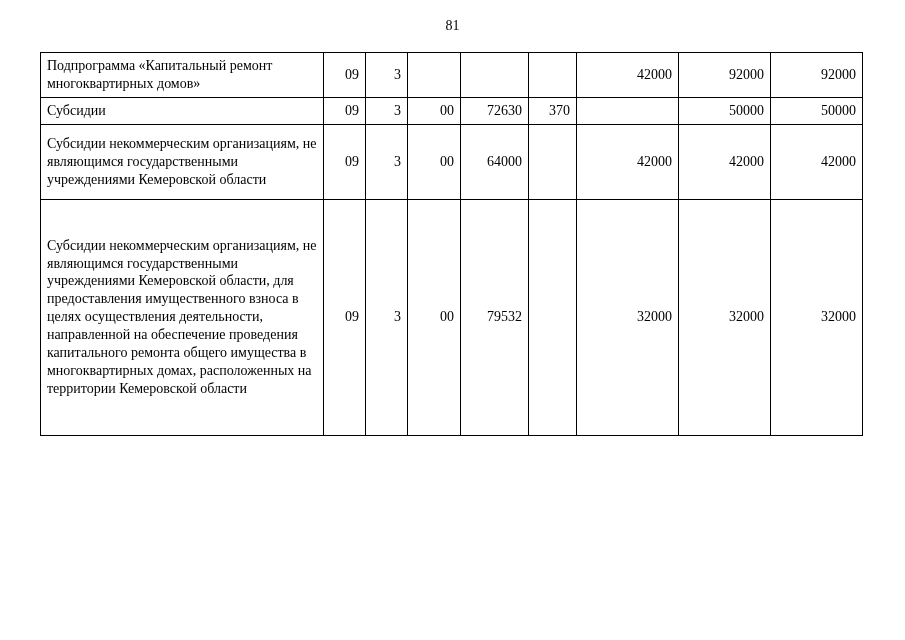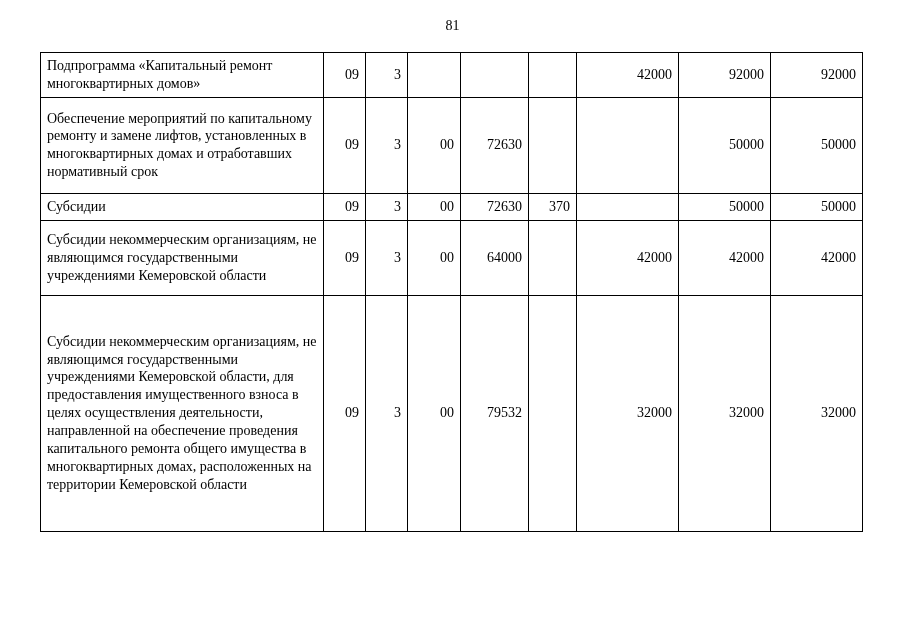--- a/index.html
+++ b/index.html
@@ -98,31 +98,20 @@
           <td class="name">Подпрограмма «Капитальный ремонт многоквартирных домов»</td>
           <td class="num">09</td>
           <td class="num">3</td>
           <td class="num"></td>
           <td class="num"></td>
           <td class="num"></td>
           <td class="val">42000</td>
           <td class="val">92000</td>
           <td class="val">92000</td>
         </tr>
-        <tr style="height:96px">
-          <td class="name">Обеспечение мероприятий по капитальному ремонту и замене лифтов, установленных в многоквартирных домах и отработавших нормативный срок</td>
-          <td class="num">09</td>
-          <td class="num">3</td>
-          <td class="num">00</td>
-          <td class="num">72630</td>
-          <td class="num"></td>
-          <td class="val"></td>
-          <td class="val">50000</td>
-          <td class="val">50000</td>
-        </tr>
         <tr style="height:24px">
           <td class="name">Субсидии</td>
           <td class="num">09</td>
           <td class="num">3</td>
           <td class="num">00</td>
           <td class="num">72630</td>
           <td class="num">370</td>
           <td class="val"></td>
           <td class="val">50000</td>
           <td class="val">50000</td>

